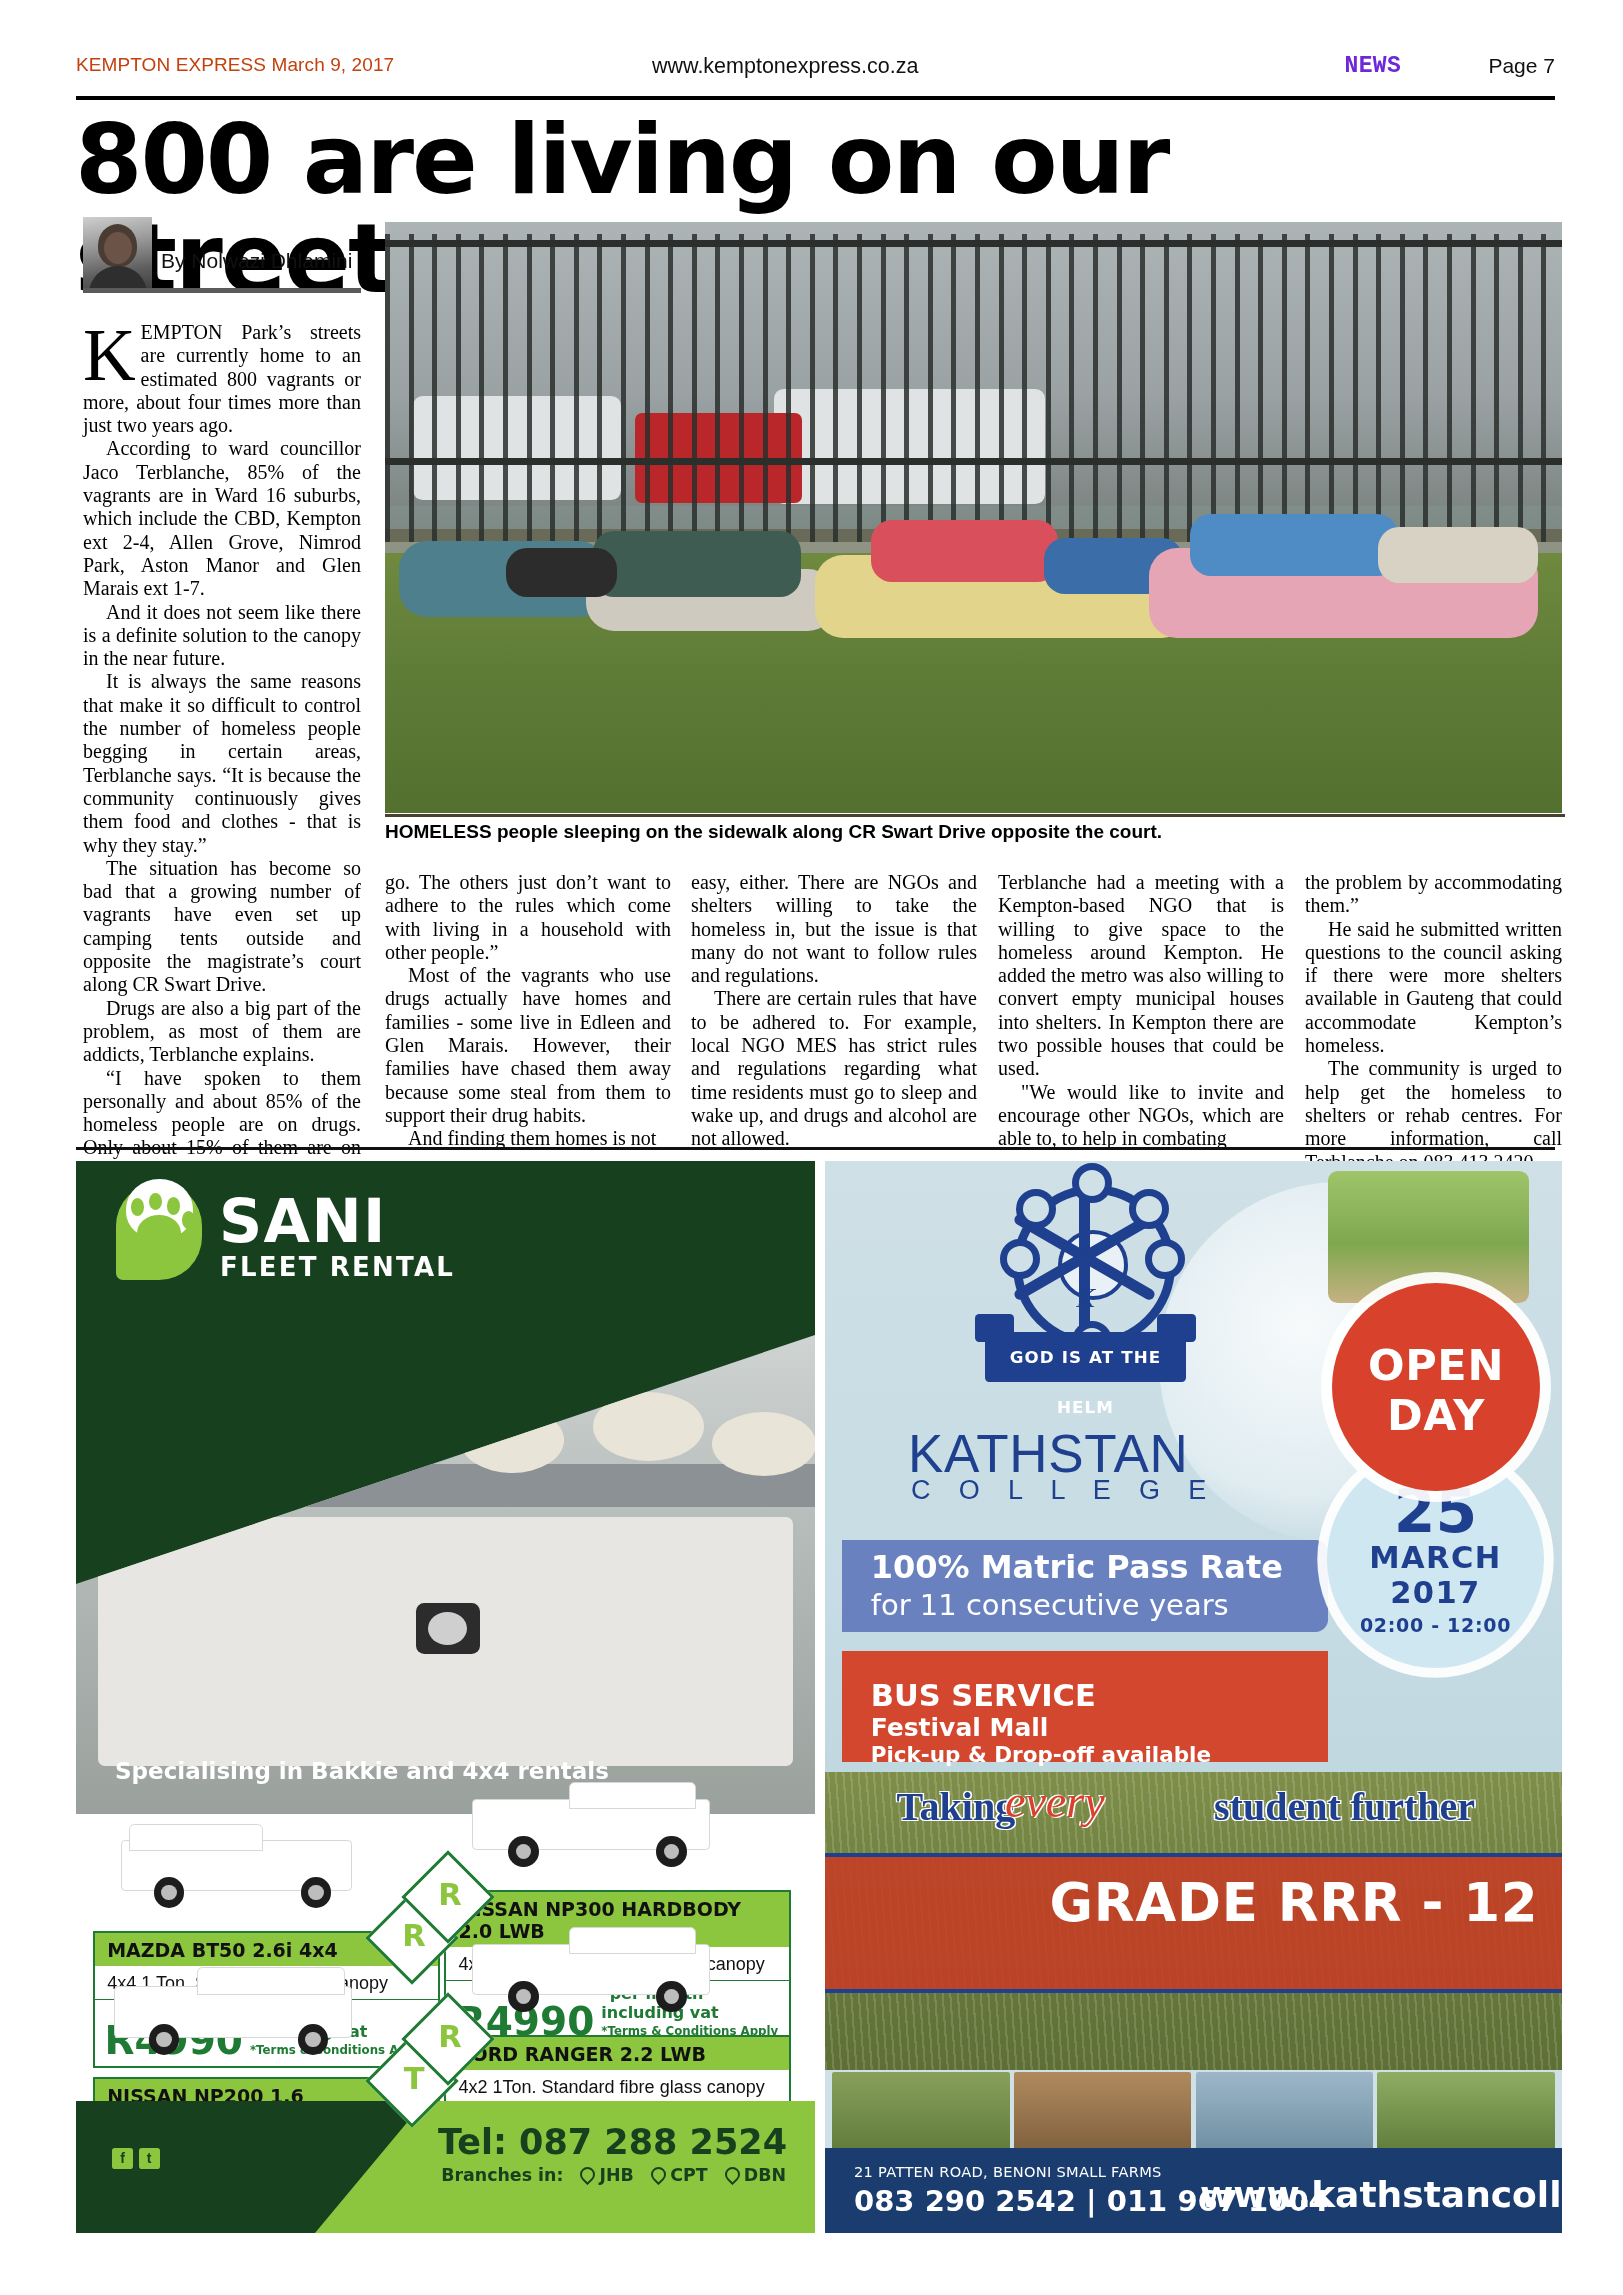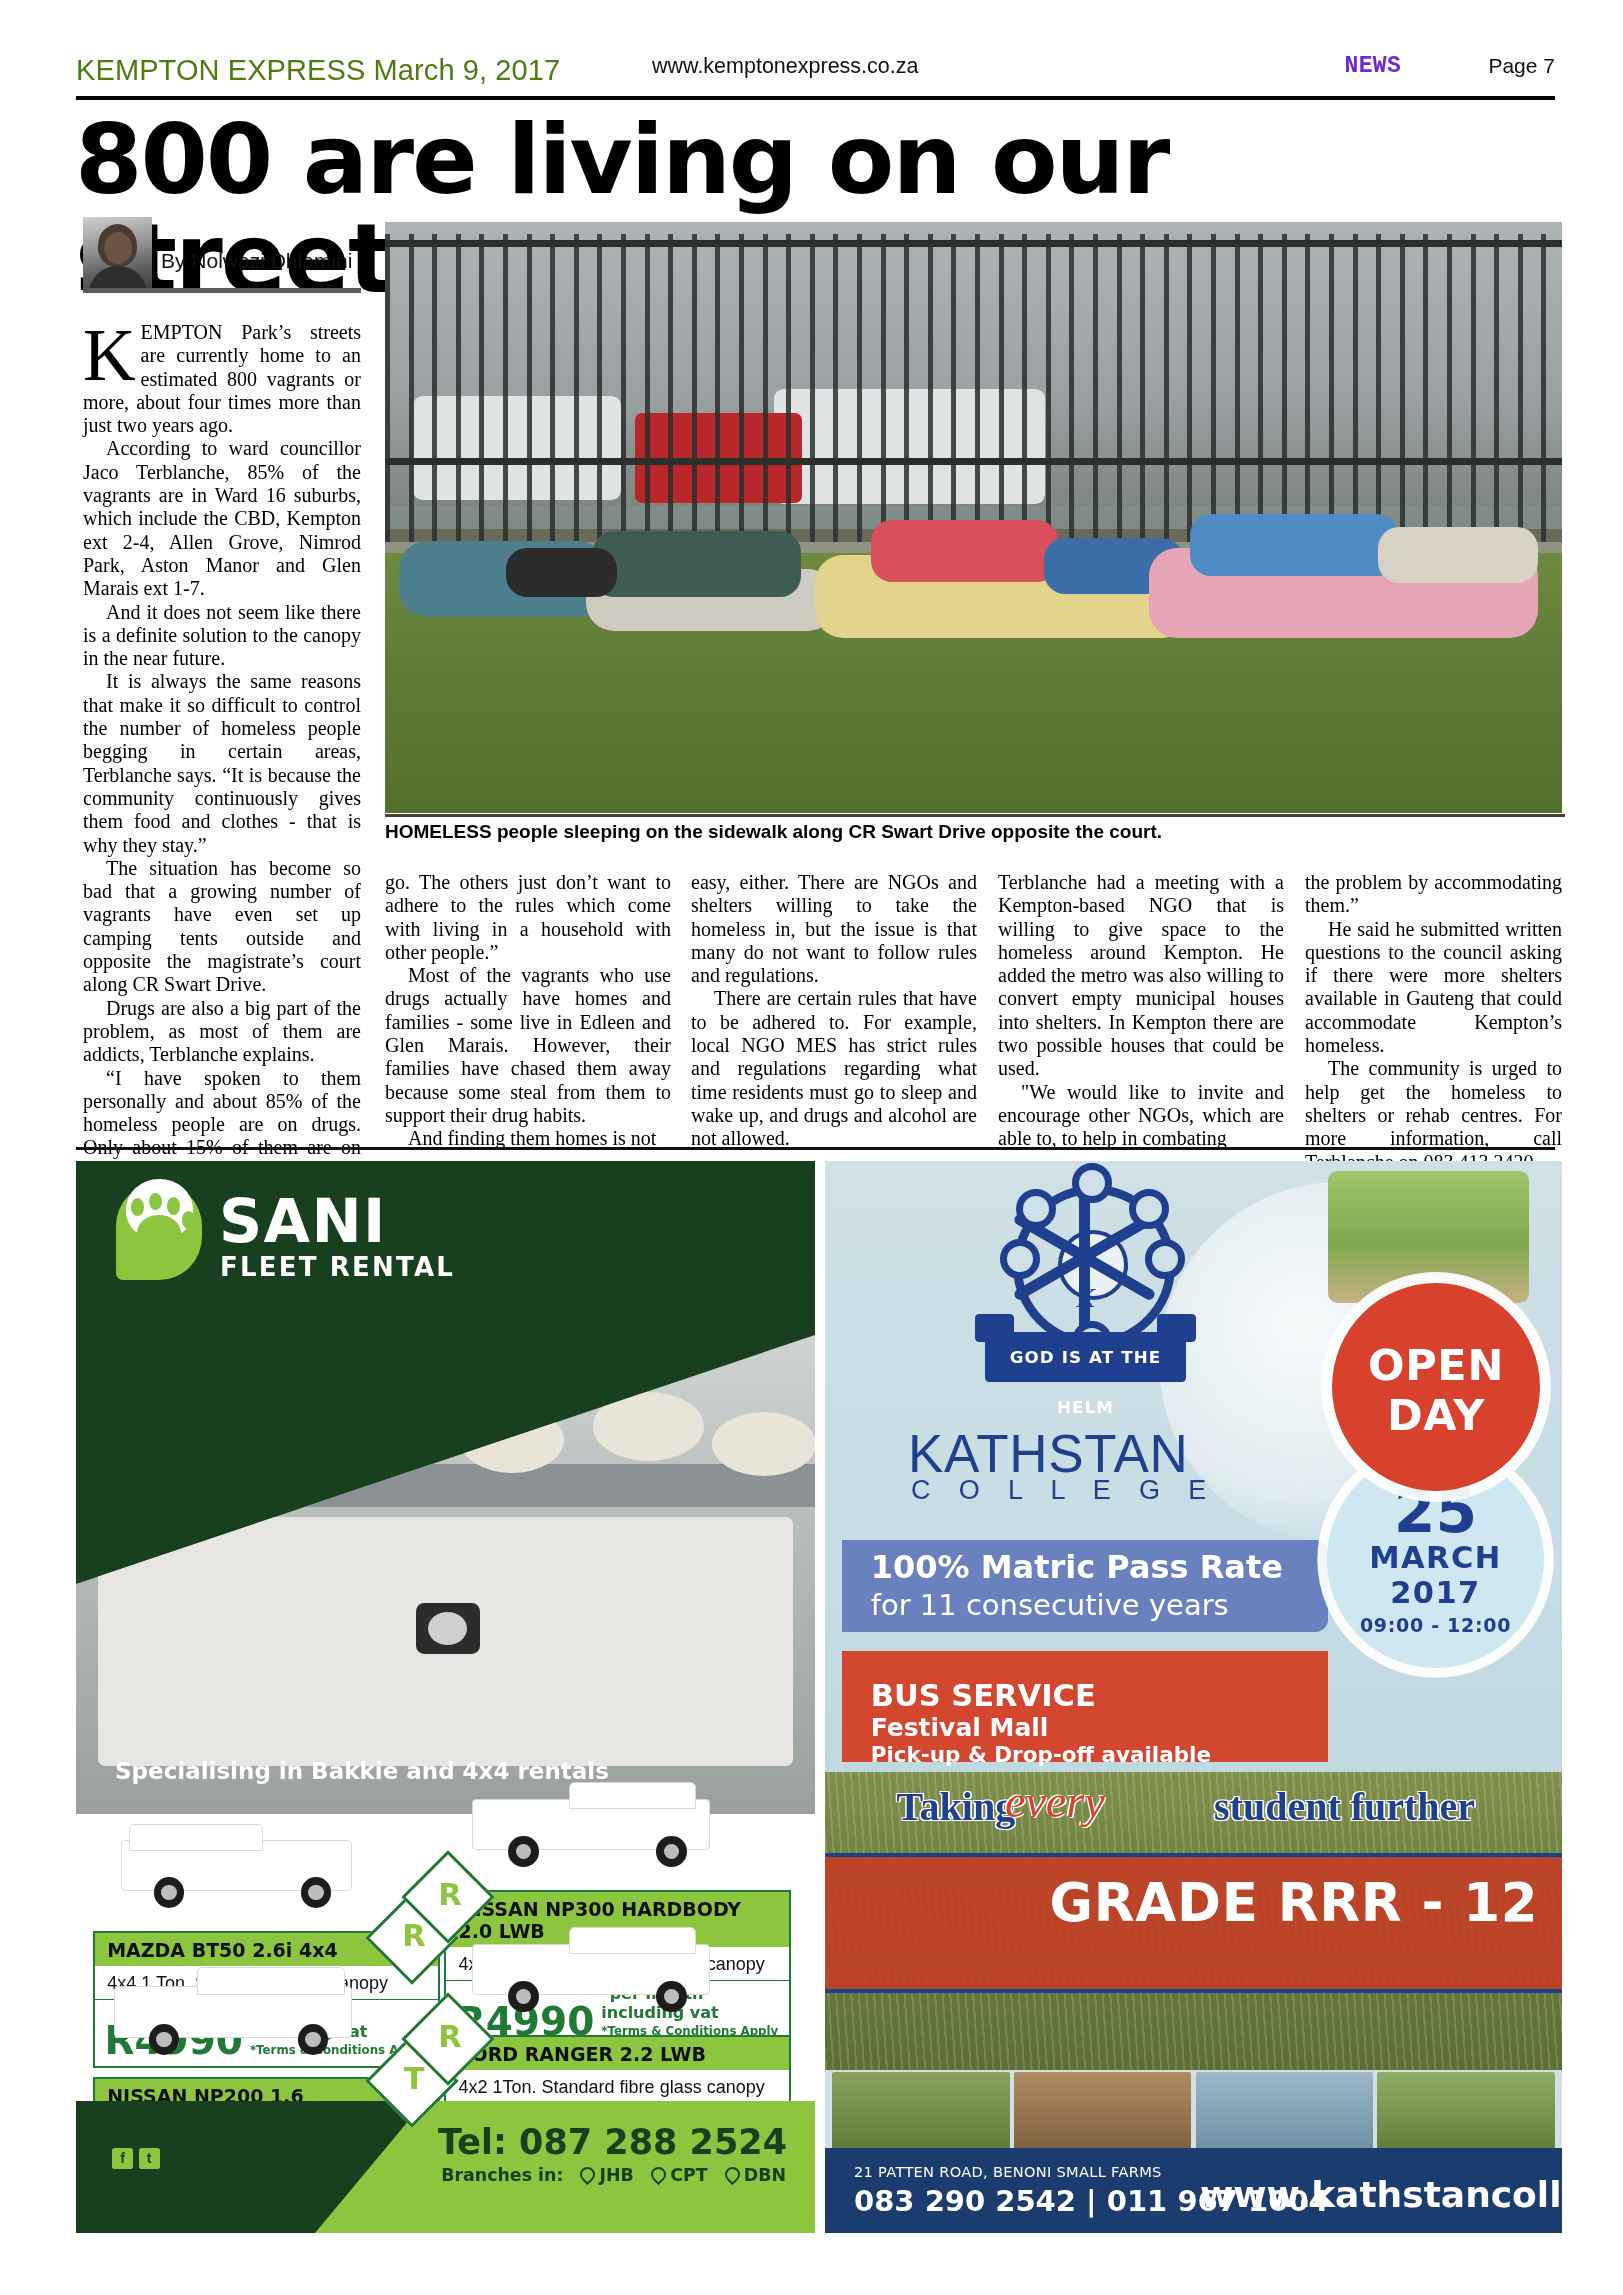--- a/index.html
+++ b/index.html
@@ -1,21 +1,21 @@
 <!DOCTYPE html>
 <html style="font-size:11px"><head>
 <meta charset="utf-8">
 <style>
   html,body{margin:0;padding:0;background:#fff;}
   body{width:1624px;height:2295px;position:relative;font-family:"Liberation Sans",sans-serif;overflow:hidden;}
   .page{position:absolute;inset:0;background:#fff;}
 
   
   .masthead{position:absolute;left:76px;top:54px;width:1479px;height:36px;}
-  .mh-left{position:absolute;left:0;top:0;font-size:29px;color:#4d7c0f;letter-spacing:0.1px;white-space:nowrap;}
+  .mh-left{position:absolute;left:0;top:0;font-size:19px;color:#c2410c;letter-spacing:0.1px;white-space:nowrap;}
   .mh-url{position:absolute;left:576px;top:0;font-size:21.5px;color:#111;white-space:nowrap;}
   .mh-news{position:absolute;right:154px;top:-1.4px;font-size:23px;font-weight:bold;color:#6d28d9;letter-spacing:0.3px;font-family:Liberation Mono, monospace;}
   .mh-page{position:absolute;right:0;top:0;font-size:21px;color:#111;}
   .mh-rule{position:absolute;left:76px;top:96px;width:1479px;height:4.2px;background:#000;}
 
   
   .headline{position:absolute;left:75px;top:111px;width:1485px;font-size:97px;line-height:1.02;
      font-weight:bold;color:#000;letter-spacing:-2.1px;font-family:"DejaVu Sans",sans-serif;}
 
   
@@ -468,21 +468,21 @@
 
     <div class="k-openday">
       <span class="o1">OPEN</span>
       <span class="o2">DAY</span>
     </div>
 
     <div class="k-date">
       <div class="d1">25</div>
       <div class="d2">MARCH</div>
       <div class="d3">2017</div>
-      <div class="d4">09:00 - 12:00</div>
+      <div class="d4">02:00 - 12:00</div>
     </div>
 
     <div class="k-reeds">
       <div class="k-reedtex"></div>
       <div class="k-taking">
         <span class="t1">Taking</span>
         <span class="t2">every</span>
         <span class="t3">student further</span>
       </div>
       <div class="k-redband">

